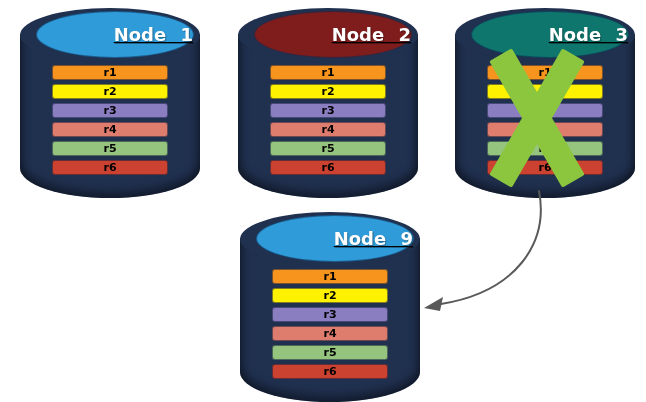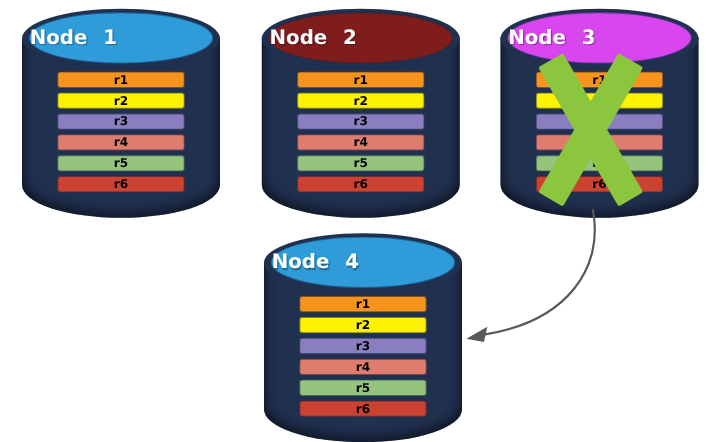--- a/index.html
+++ b/index.html
@@ -14,25 +14,26 @@
     border-radius:0 0 90px 90px / 0 0 30px 30px;
     box-shadow: inset 0 -7px 9px rgba(0,0,0,0.35),
                 inset 8px 0 10px -6px rgba(0,0,0,0.35),
                 inset -8px 0 10px -6px rgba(0,0,0,0.35);
   }
   .cyl-rim {
     position:absolute; left:0; right:0; top:0; height:54px;
     border-radius:50%;
   }
   .cyl-cap {
-    position:absolute; left:6px; right:6px; top:3px; height:47px;
+    position:absolute; left:16px; right:6px; top:3px; height:47px;
     border-radius:50%;
     border:1px solid rgba(10,40,80,0.55);
-    display:flex; align-items:center; justify-content:flex-start;
+    display:flex; align-items:center; justify-content:flex-end;
     box-sizing:border-box;
+    text-decoration:underline;
   }
   .cap-label {
     color:#fff; font-weight:bold; font-size:18px; word-spacing:8px;
     text-shadow:1px 1px 1px rgba(0,0,0,0.35);
   }
   .rows {
     position:absolute; left:32px; right:32px; top:57px;
     display:flex; flex-direction:column; gap:4px;
   }
   .row {
@@ -83,42 +84,42 @@
       <div class="row" style="background-color: rgb(138, 126, 192);">r3</div>
       <div class="row" style="background-color: rgb(222, 125, 110);">r4</div>
       <div class="row" style="background-color: rgb(148, 196, 126);">r5</div>
       <div class="row" style="background-color: rgb(203, 66, 48);">r6</div>
     </div>
   </div>
 
   <div class="cylinder" style="left:455px; top:8px;">
     <div class="cyl-body" style="background-color: rgb(32, 48, 79);"></div>
     <div class="cyl-rim" style="background-color: rgb(32, 48, 79);"></div>
-    <div class="cyl-cap" style="background-color: #d946ef;">
+    <div class="cyl-cap" style="background-color: #0f766e;">
       <span class="cap-label">Node 3</span>
     </div>
     <div class="rows">
       <div class="row" style="background-color: rgb(247, 148, 30);">r1</div>
       <div class="row" style="background-color: rgb(255, 242, 0);">r2</div>
       <div class="row" style="background-color: rgb(138, 126, 192);">r3</div>
       <div class="row" style="background-color: rgb(222, 125, 110);">r4</div>
       <div class="row" style="background-color: rgb(148, 196, 126);">r5</div>
       <div class="row" style="background-color: rgb(203, 66, 48);">r6</div>
     </div>
     <div class="cross">
       <span class="bar bar1" style="background-color: rgb(140, 198, 62);"></span>
       <span class="bar bar2" style="background-color: rgb(140, 198, 62);"></span>
     </div>
   </div>
 
   <div class="cylinder" style="left:240px; top:212px;">
     <div class="cyl-body" style="background-color: rgb(32, 48, 79);"></div>
     <div class="cyl-rim" style="background-color: rgb(32, 48, 79);"></div>
     <div class="cyl-cap" style="background-color: rgb(47, 155, 216);">
-      <span class="cap-label">Node 4</span>
+      <span class="cap-label">Node 9</span>
     </div>
     <div class="rows">
       <div class="row" style="background-color: rgb(247, 148, 30);">r1</div>
       <div class="row" style="background-color: rgb(255, 242, 0);">r2</div>
       <div class="row" style="background-color: rgb(138, 126, 192);">r3</div>
       <div class="row" style="background-color: rgb(222, 125, 110);">r4</div>
       <div class="row" style="background-color: rgb(148, 196, 126);">r5</div>
       <div class="row" style="background-color: rgb(203, 66, 48);">r6</div>
     </div>
   </div>

